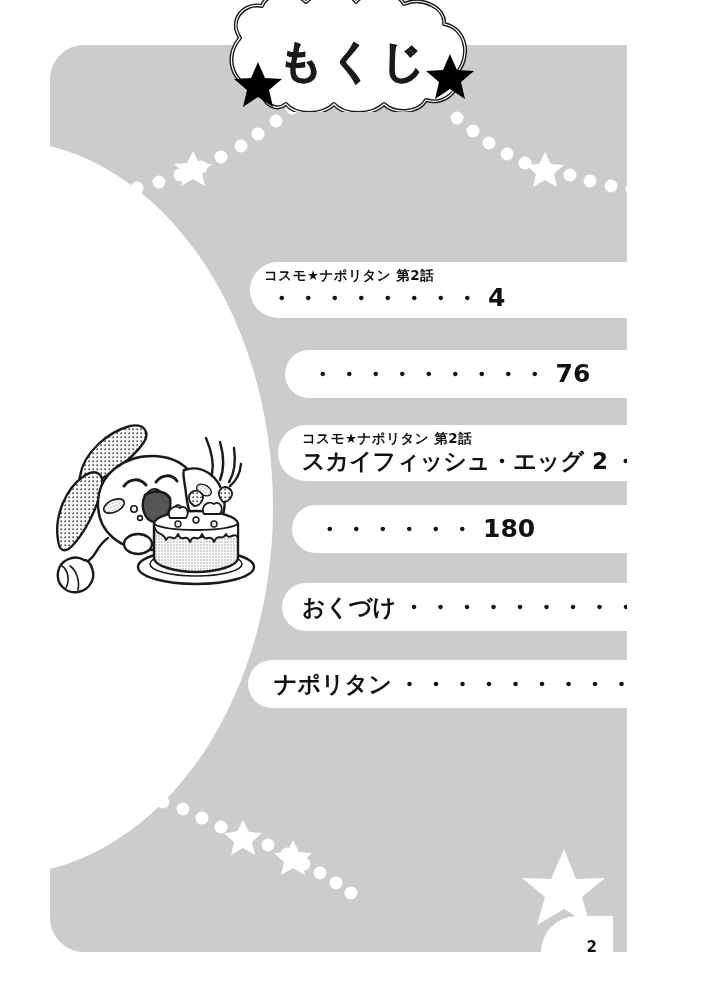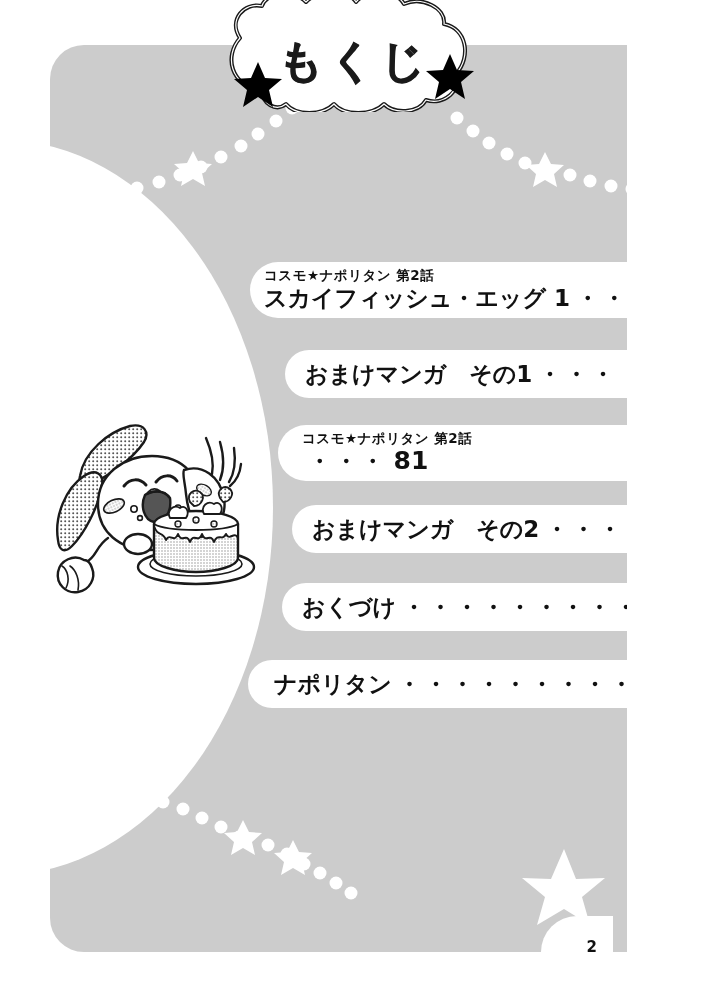--- a/index.html
+++ b/index.html
@@ -207,45 +207,43 @@
         <circle cx="134" cy="112" r="3" fill="url(#dots2)" stroke-width="1.4"></circle>
         <circle cx="152" cy="108" r="3" fill="url(#dots2)" stroke-width="1.4"></circle>
         <circle cx="170" cy="112" r="3" fill="url(#dots2)" stroke-width="1.4"></circle>
       </g>
     </svg>
   </div>
 
   <div class="toc-bar" style="left:250px;top:262px;width:455px;height:56px;padding-left:14px;">
     <div class="toc-sub">コスモ★ナポリタン 第2話</div>
     <div class="toc-main">
-      <span>スカイフィッシュ・エッグ 1</span>
       <span class="toc-leader">・・・・・・・・</span>
       <span class="toc-page">4</span>
     </div>
   </div>
 
   <div class="toc-bar" style="left:285px;top:350px;width:420px;height:48px;padding-left:20px;">
     <div class="toc-main">
-      <span>おまけマンガ　その1</span>
       <span class="toc-leader">・・・・・・・・・</span>
       <span class="toc-page">76</span>
     </div>
   </div>
 
   <div class="toc-bar" style="left:278px;top:425px;width:427px;height:56px;padding-left:24px;">
     <div class="toc-sub">コスモ★ナポリタン 第2話</div>
     <div class="toc-main">
+      <span>スカイフィッシュ・エッグ 2</span>
       <span class="toc-leader">・・・</span>
       <span class="toc-page">81</span>
     </div>
   </div>
 
   <div class="toc-bar" style="left:292px;top:505px;width:413px;height:48px;padding-left:20px;">
     <div class="toc-main">
-      <span>おまけマンガ　その2</span>
       <span class="toc-leader">・・・・・・</span>
       <span class="toc-page">180</span>
     </div>
   </div>
 
   <div class="toc-bar" style="left:282px;top:583px;width:423px;height:48px;padding-left:20px;">
     <div class="toc-main">
       <span>おくづけ</span>
       <span class="toc-leader">・・・・・・・・・・・・・・・・</span>
       <span class="toc-page">182</span>

